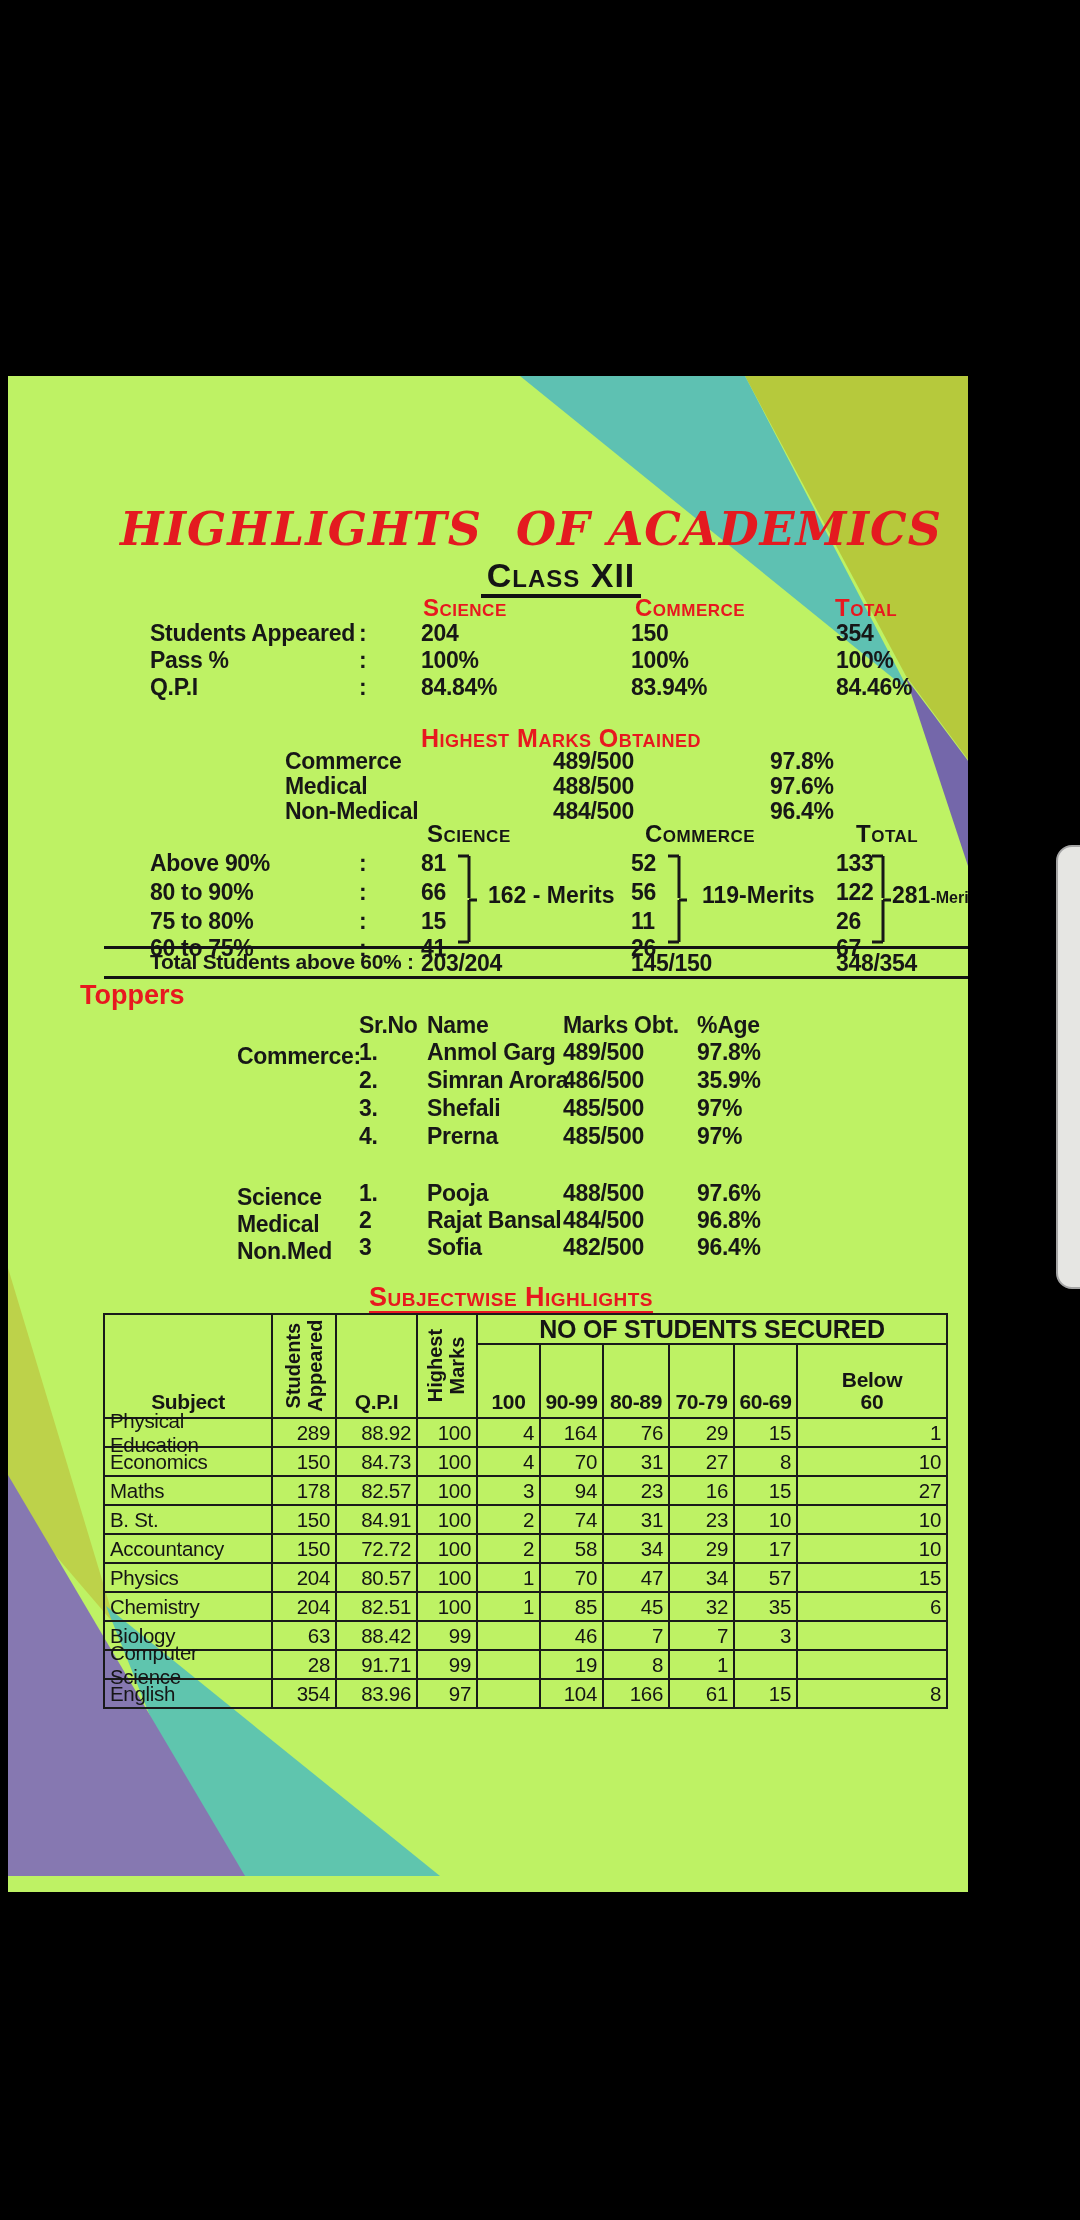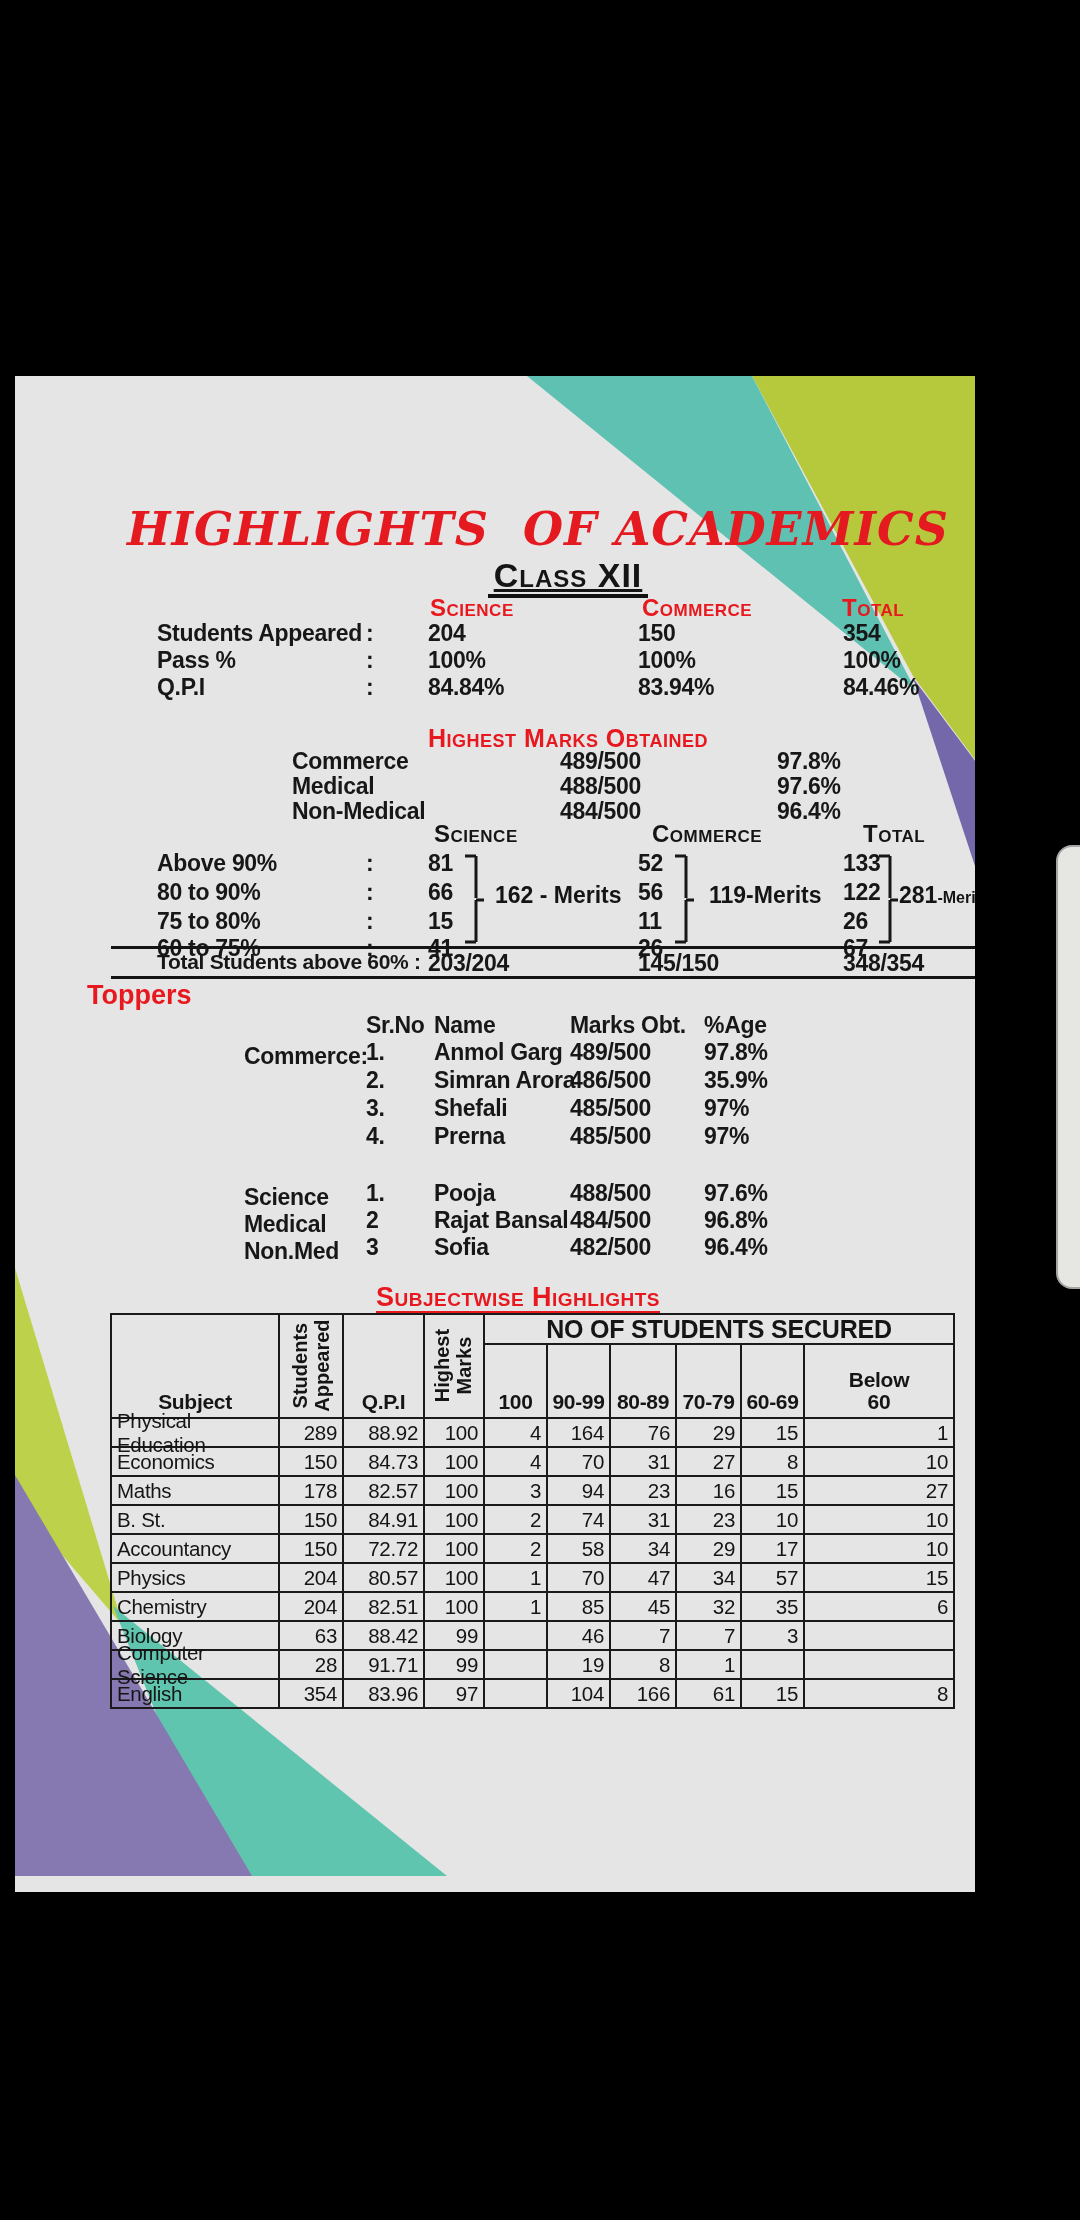--- a/index.html
+++ b/index.html
@@ -1,33 +1,33 @@
 <!DOCTYPE html>
 <html><head>
 <meta charset="utf-8">
 <style>
   html,body{margin:0;padding:0;background:#000;}
   #screen{position:relative;width:1080px;height:2220px;background:#000;overflow:hidden;
           font-family:"Liberation Sans",sans-serif;color:#151515;}
   .abs{position:absolute;}
   
-  #slide{position:absolute;left:15px;top:376px;width:960px;height:1516px;background:#e5e5e5;overflow:hidden;}
+  #slide{position:absolute;left:8px;top:376px;width:960px;height:1516px;background:#bef264;overflow:hidden;}
   .shape{position:absolute;left:0;top:0;width:1080px;height:1516px;}
   
   .r{position:absolute;left:0;width:1080px;height:27px;}
   .r span{position:absolute;white-space:nowrap;font-weight:700;font-size:23px;color:#171717;letter-spacing:-0.3px;}
   .k{left:142px;} .cl{left:351px;} .v1{left:413px;} .v2{left:623px;} .v3{left:828px;}
   .g{left:229px;margin-top:31px;} .sr{left:351px;} .nm{left:419px;} .mk{left:555px;text-align:center;} .pc{left:689px;}
   .hl{left:277px;} .hm{left:545px;} .hp{left:762px;}
   .red{color:#e8181f;}
   .title{position:absolute;left:0;top:126px;width:1046px;text-align:center;
          font-family:"DejaVu Serif",serif;font-style:italic;font-weight:700;
          font-size:46px;color:#e41a20;white-space:pre;letter-spacing:1px;}
   .subtitle{position:absolute;left:20px;top:180px;width:1066px;text-align:center;font-size:34px;}
-  .subtitle b{font-variant:small-caps;border-bottom:4px solid #111;padding:0 6px 0px;letter-spacing:1px;text-decoration:underline;}
+  .subtitle b{font-variant:small-caps;border-bottom:4px solid #111;padding:0 6px 0px;letter-spacing:1px;}
   .hgroup{position:absolute;white-space:nowrap;font-weight:700;font-size:24px;font-variant:small-caps;letter-spacing:0.5px;}
   .s1{left:415px;} .s2{left:627px;} .s3{left:827px;}
   .b1{left:419px;} .b2{left:637px;} .b3{left:848px;}
   .center-head{position:absolute;left:20px;width:1066px;text-align:center;
                font-weight:700;font-size:25px;font-variant:small-caps;letter-spacing:0.5px;}
   .rule{position:absolute;left:96px;width:868px;height:3px;background:#141414;}
   .merit-label{position:absolute;white-space:nowrap;font-weight:700;font-size:23px;}
   .merit-label .small{font-size:16px;font-weight:700;}
   
   #stable{position:absolute;left:95px;top:937px;display:grid;

